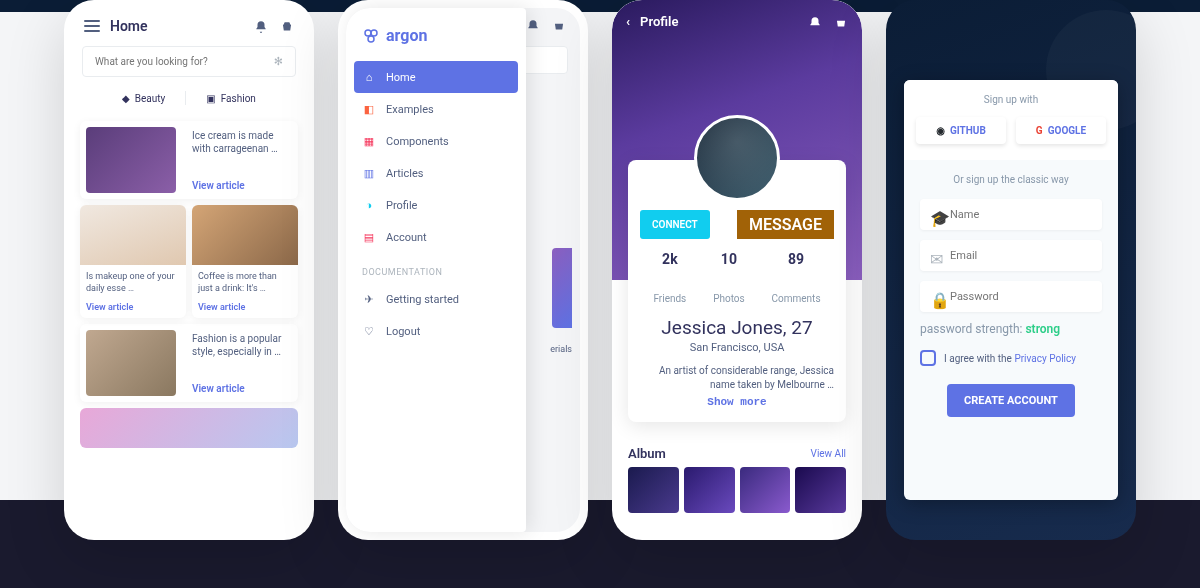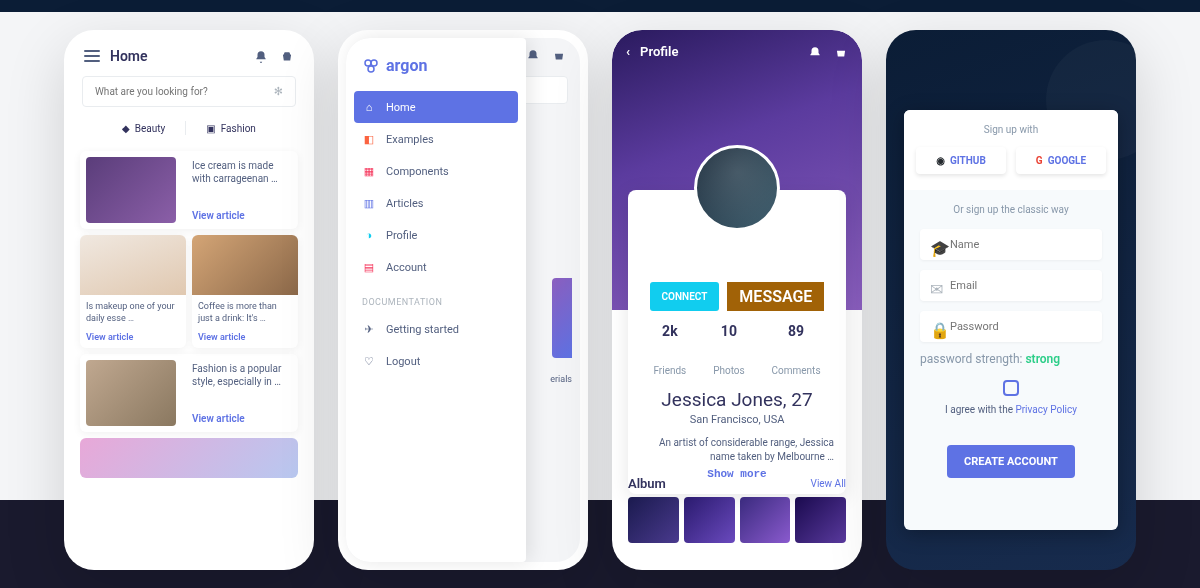--- a/index.html
+++ b/index.html
@@ -1,17 +1,17 @@
 <!DOCTYPE html>
 <html><head>
 <meta charset="utf-8">
 <style>
 * { box-sizing: border-box; margin: 0; padding: 0; font-family: -apple-system, BlinkMacSystemFont, 'Segoe UI', Roboto, sans-serif; }
 body { background: linear-gradient(to bottom, #0b1d36 0%, #0b1d36 2%, #f4f5f7 2%, #f4f5f7 85%, #1a1a2e 85%, #1a1a2e 100%); width: 1200px; height: 588px; overflow: hidden; position: relative; }
-.stage { display: flex; justify-content: center; align-items: flex-start; gap: 24px; padding-top: 30px; }
+.stage { display: flex; justify-content: center; align-items: flex-start; gap: 24px; }
 .phone { width: 250px; height: 540px; background: #fff; border-radius: 30px; box-shadow: 0 20px 60px rgba(0,0,0,0.15); overflow: hidden; position: relative; }
 .phone-inner { width: 100%; height: 100%; overflow: hidden; padding: 8px; border-radius: 30px; }
 
 
 .p1-header { display: flex; align-items: center; justify-content: space-between; padding: 10px 12px 8px; }
 .p1-header-left { display: flex; align-items: center; gap: 10px; }
 .hamburger { display: flex; flex-direction: column; gap: 3px; cursor: pointer; }
 .hamburger span { width: 16px; height: 2px; background: #525f7f; border-radius: 1px; }
 .p1-title { font-size: 14px; font-weight: 600; color: #32325d; }
 .p1-header-right { display: flex; gap: 12px; }
@@ -57,21 +57,21 @@
 .drawer-section { padding: 14px 16px 6px; font-size: 9px; color: #adb5bd; letter-spacing: 0.5px; }
 
 
 .p3-top { height: 280px; background: linear-gradient(160deg, #2a1a5e 0%, #5b3b9e 40%, #8b5fbf 100%); border-radius: 24px 24px 0 0; padding: 14px; position: relative; }
 .p3-header { display: flex; align-items: center; justify-content: space-between; color: #fff; }
 .p3-header-left { display: flex; align-items: center; gap: 10px; font-size: 13px; font-weight: 600; }
 .p3-header-right { display: flex; gap: 12px; }
 .p3-card { position: absolute; left: 16px; right: 16px; top: 160px; background: #fff; border-radius: 8px; box-shadow: 0 4px 20px rgba(0,0,0,0.1); padding: 50px 12px 14px; }
 .avatar { position: absolute; top: -45px; left: 50%; transform: translateX(-50%); width: 86px; height: 86px; border-radius: 50%; background: linear-gradient(135deg, #1a2a3a, #3a5a6a); border: 3px solid #fff; overflow: hidden; }
 .avatar::after { content: ''; position: absolute; inset: 0; background: radial-gradient(circle at 50% 30%, rgba(255,255,255,0.15), transparent); }
-.p3-btns { display: flex; justify-content: center; gap: 8px; margin-bottom: 12px; margin-top: 42px; }
+.p3-btns { display: flex; justify-content: space-between; gap: 8px; margin-bottom: 12px; }
 .btn-connect { background: #11cdef; color: #fff; padding: 5px 12px; border-radius: 3px; font-size: 10px; font-weight: 600; border: none; cursor: pointer; }
 .btn-message { background: #a16207; color: #fff; padding: 5px 12px; border-radius: 0; font-size: 16px; font-weight: 600; border: none; cursor: pointer; }
 .stats { display: flex; justify-content: space-around; margin-bottom: 12px; }
 .stat { text-align: center; }
 .stat .num { font-size: 14px; font-weight: 700; color: #32325d; }
 .stat .lbl { font-size: 10px; color: #8898aa; margin-top: 26px; }
 .p3-name { text-align: center; font-size: 19px; color: #32325d; font-weight: 400; margin-bottom: 2px; }
 .p3-loc { text-align: center; font-size: 11px; color: #525f7f; margin-bottom: 10px; }
 .p3-bio { text-align: right; font-size: 10px; color: #525f7f; line-height: 1.4; }
 .p3-more { text-align: center; font-size: 11px; color: #5e72e4; font-weight: 600; margin-top: 4px; cursor: pointer; font-family: Liberation Mono, monospace; }
@@ -96,21 +96,21 @@
 .p4-hint { font-size: 10px; color: #8898aa; margin-bottom: 12px; }
 .p4-social { display: flex; gap: 10px; justify-content: center; }
 .p4-social button { flex: 1; background: #fff; border: none; box-shadow: 0 2px 4px rgba(0,0,0,0.1); padding: 8px 6px; border-radius: 4px; font-size: 10px; font-weight: 700; color: #5e72e4; cursor: pointer; display: flex; align-items: center; justify-content: center; gap: 5px; }
 .p4-body { flex: 1; padding: 14px 16px; display: flex; flex-direction: column; }
 .p4-or { text-align: center; font-size: 10px; color: #8898aa; margin-bottom: 14px; }
 .p4-input { background: #fff; border-radius: 4px; padding: 9px 10px; display: flex; align-items: center; gap: 8px; margin-bottom: 10px; box-shadow: 0 1px 3px rgba(0,0,0,0.05); }
 .p4-input input { border: none; outline: none; font-size: 11px; color: #adb5bd; flex: 1; background: transparent; }
 .p4-input .ii { width: 12px; height: 12px; color: #adb5bd; }
 .p4-strength { font-size: 12px; color: #8898aa; margin-bottom: 14px; }
 .p4-strength .s { color: #2dce89; font-weight: 600; }
-.p4-agree { display: flex; align-items: center; gap: 8px; font-size: 10px; color: #525f7f; margin-bottom: 30px; flex-direction: column; }
+.p4-agree { display: flex; align-items: center; gap: 8px; font-size: 10px; color: #525f7f; margin-bottom: 18px; }
 .p4-checkbox { width: 16px; height: 16px; border: 2px solid #5e72e4; border-radius: 4px; cursor: pointer; }
 .p4-agree a { color: #5e72e4; text-decoration: none; }
 .p4-submit { background: #5e72e4; color: #fff; border: none; padding: 10px; border-radius: 4px; font-size: 11px; font-weight: 700; cursor: pointer; align-self: center; width: 70%; }
 
 .icon-svg { width: 100%; height: 100%; }
 </style>
 </head>
 <body>
 
 <div class="stage">

